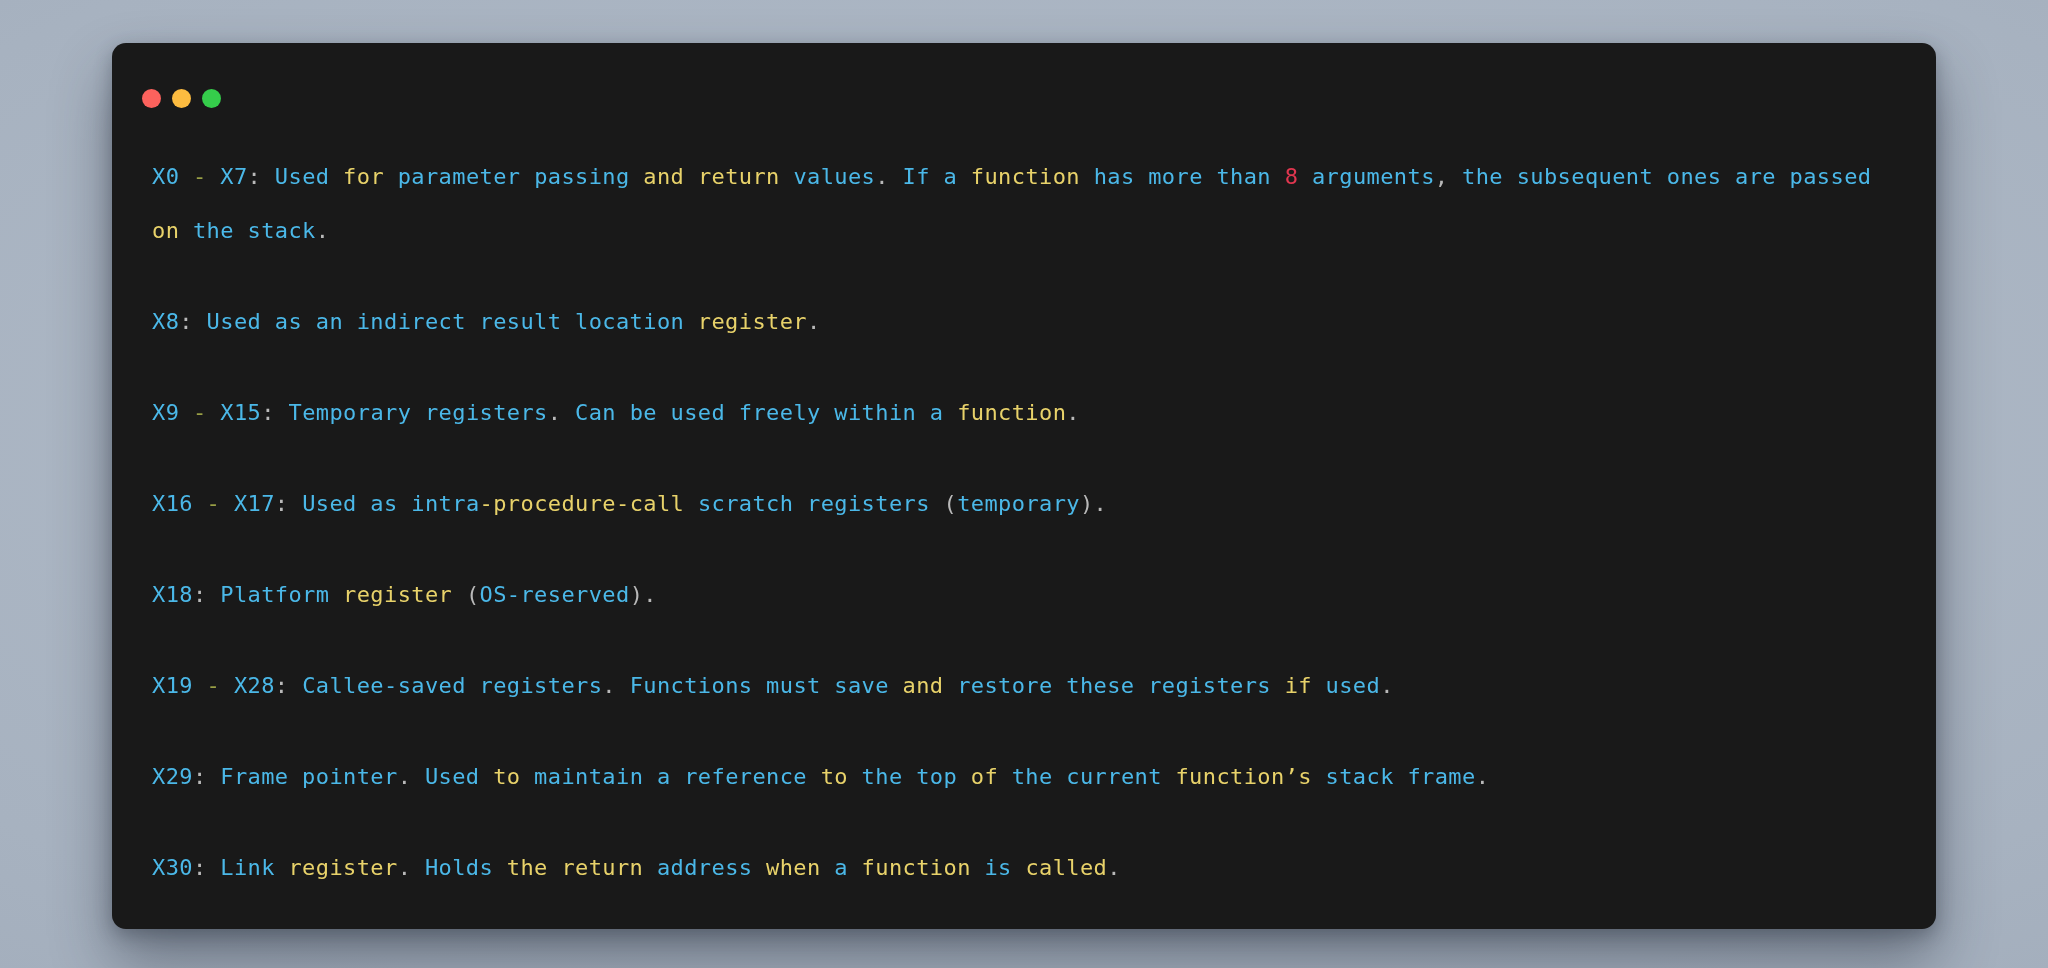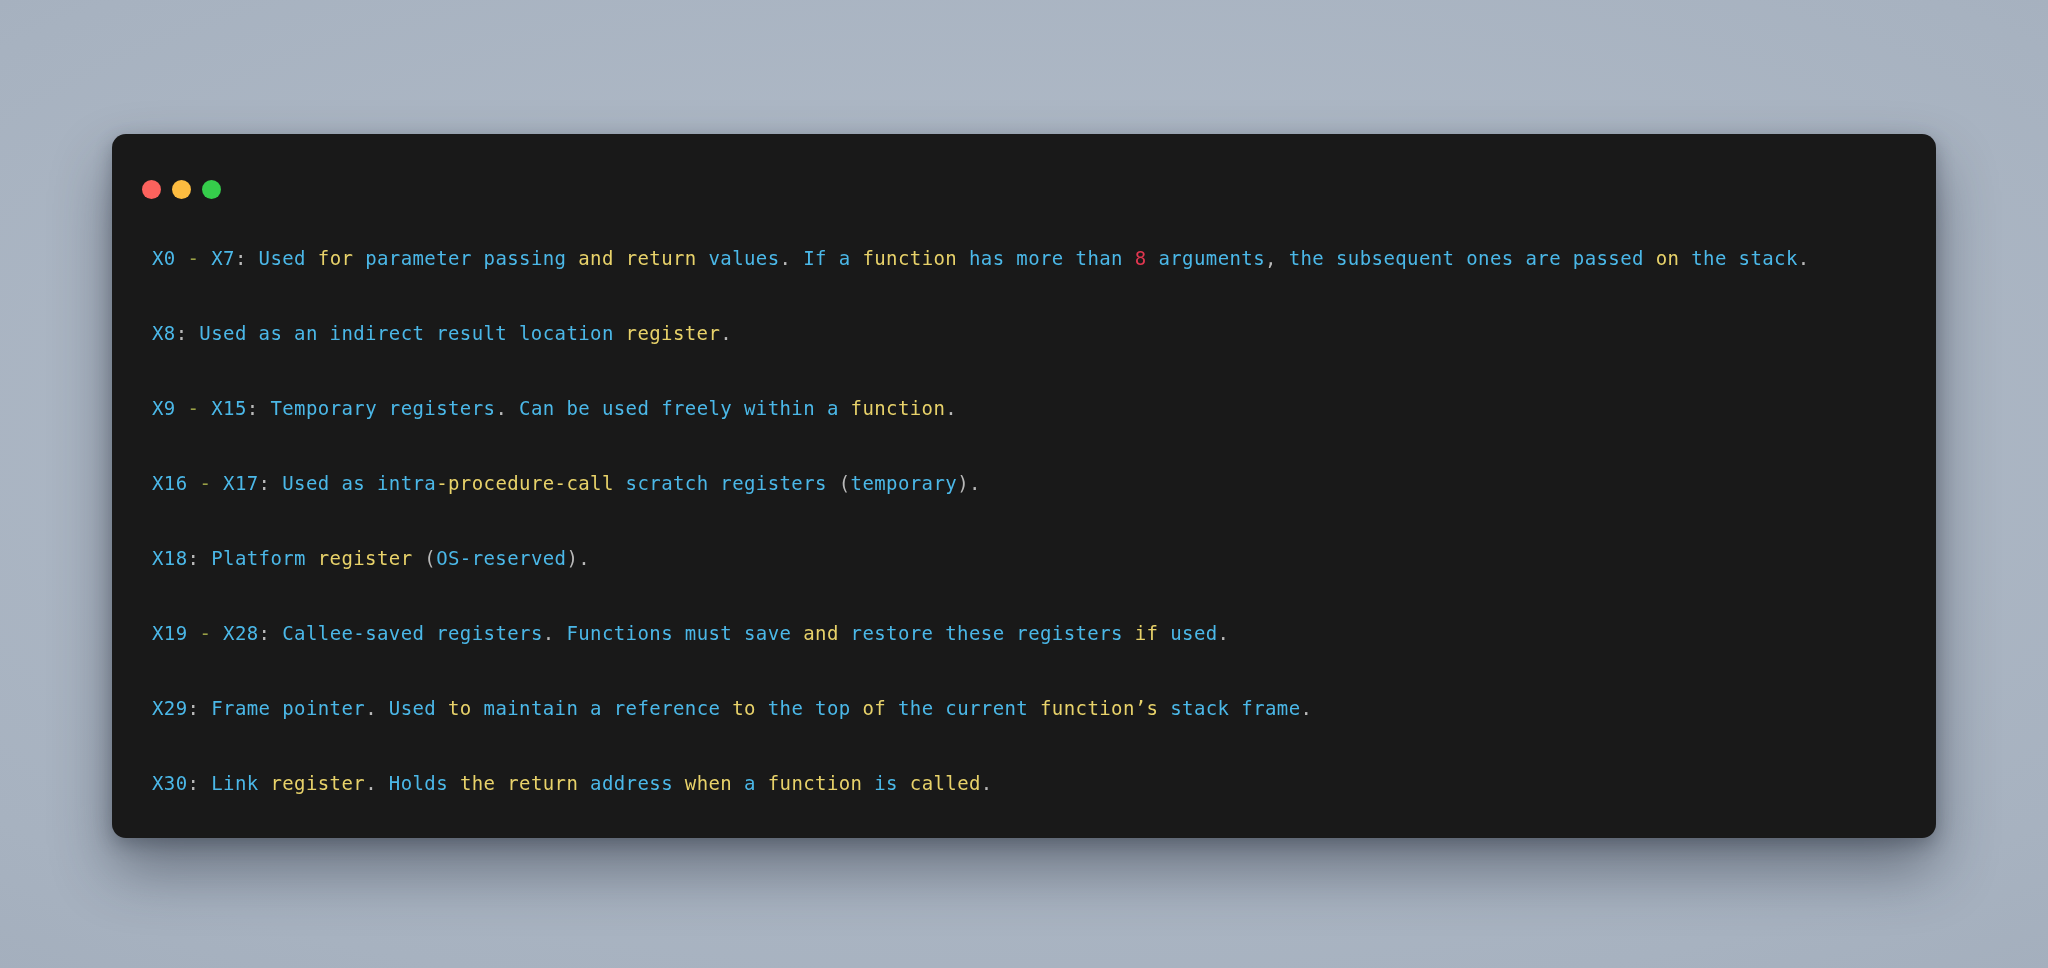--- a/index.html
+++ b/index.html
@@ -45,22 +45,22 @@
     border-radius: 50%;
     display: block;
   }
   .dot.red    { background: #fc625d; }
   .dot.yellow { background: #fdbc40; }
   .dot.green  { background: #35cd4b; }
 
   .code {
     padding: 37px 40px 0 40px;
     font-family: "DejaVu Sans Mono", monospace;
-    font-size: 19px;
-    line-height: 34px;
+    font-size: 22px;
+    line-height: 54px;
     letter-spacing: 0.4px;
     white-space: pre-wrap;
     word-break: normal;
   }
   .line {
     min-height: 38px;
   }
   .line.blank {
     height: 37px;
     min-height: 37px;

